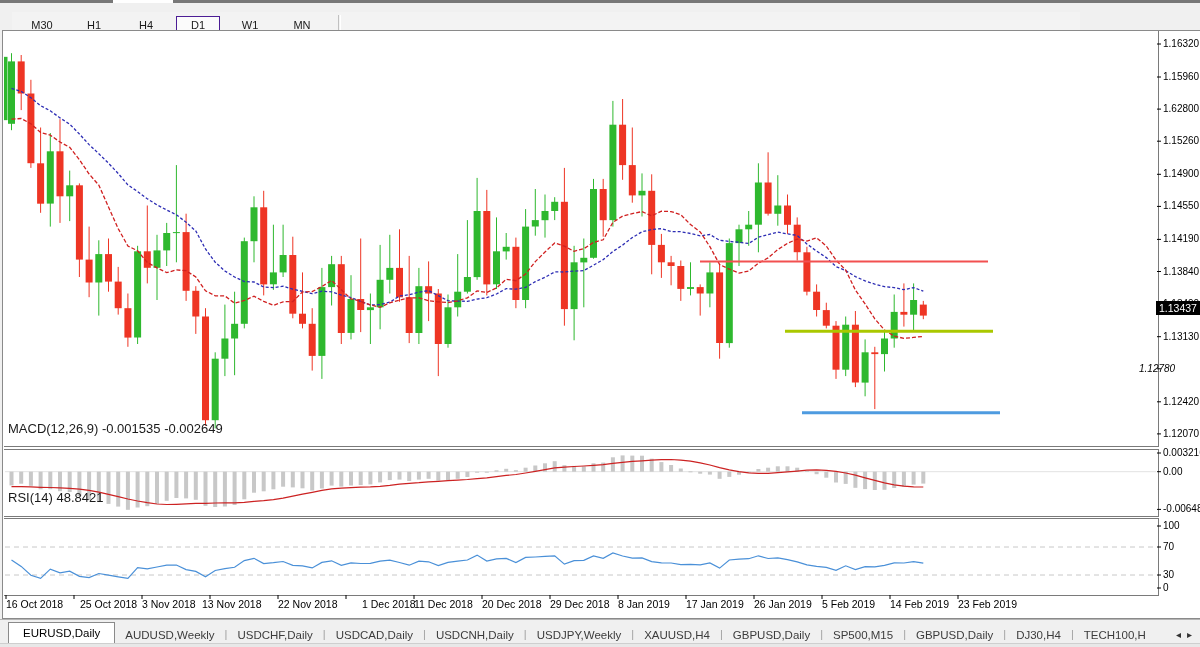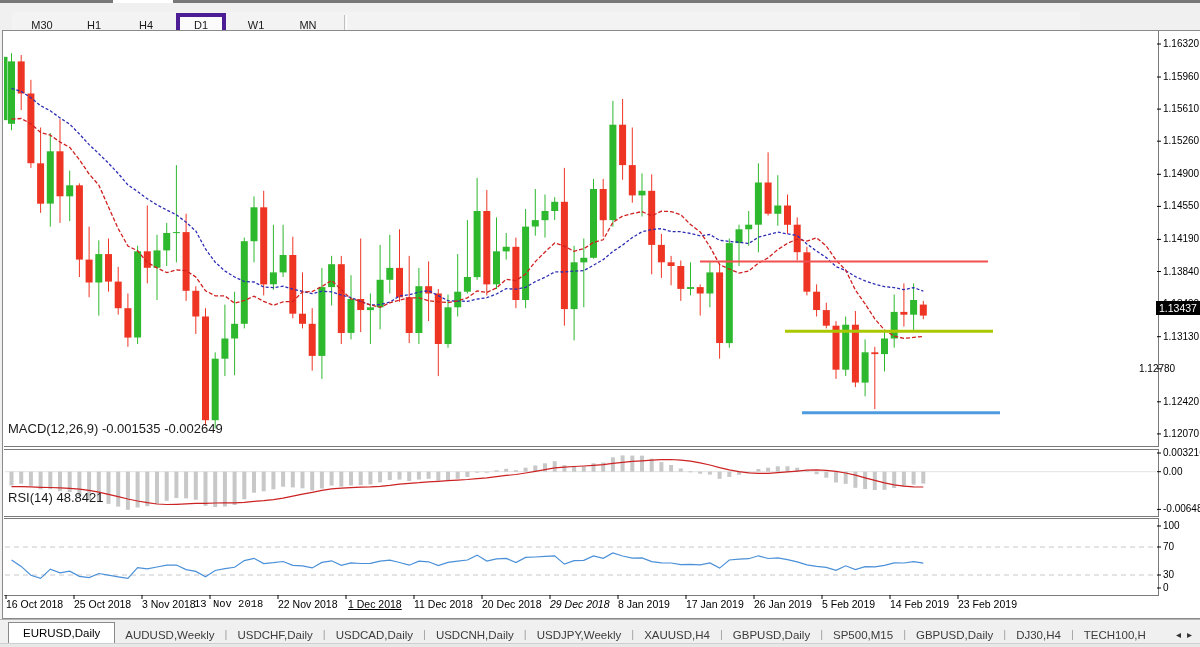--- a/index.html
+++ b/index.html
@@ -6,21 +6,21 @@
     font-family:"Liberation Sans",sans-serif;background:#f0f0f0;position:relative;}
   #app{position:absolute;inset:0;}
   
   #top-strip{position:absolute;left:0;top:0;width:1200px;height:3px;background:#787878;}
   #top-strip .gap{position:absolute;left:113px;top:0;width:60px;height:3px;background:#fff;}
   
   #tf-toolbar{position:absolute;left:0;top:12px;width:1068px;height:26px;background:#f3f3f3;
     border-bottom:1px solid #c8c8c8;display:flex;align-items:center;margin-left:12px;}
   .tf-btn{min-width:30px;padding:2px 6px;margin-left:8px;text-align:center;font-size:11px;
     color:#1a1a1a;border:1px solid transparent;background:transparent;cursor:default;}
-  .tf-btn.active{background:#fbfbfb;border:4px solid #4c1d95;}
+  .tf-btn.active{background:#fbfbfb;border:1px solid #4c1d95;}
   .tf-sep{width:1px;height:20px;margin-left:14px;border-left:1px solid #c0c0c0;border-right:1px solid #ffffff;}
   
   #chart-window{position:absolute;left:2px;top:30px;width:1197px;height:587px;background:#ffffff;
     border:1px solid #8a8a8a;}
   .pane{position:absolute;left:1px;background:#fff;border-bottom:1px solid #7a7a7a;border-right:1px solid #7a7a7a;}
   #pane-main{top:0;width:1154px;height:415px;}
   #pane-macd{top:418px;width:1154px;height:66px;border-top:1px solid #7a7a7a;}
   #pane-rsi{top:487px;width:1154px;height:76px;border-top:1px solid #7a7a7a;}
   #chart-title{position:absolute;left:10px;top:4px;font-size:12px;font-weight:bold;color:#1a1a1a;z-index:5;}
   #chart-title .dd{font-size:9px;margin-right:6px;}
@@ -403,50 +403,50 @@
       <line x1="686" y1="595" x2="686" y2="599" stroke="#000"></line>
       <line x1="754" y1="595" x2="754" y2="599" stroke="#000"></line>
       <line x1="822" y1="595" x2="822" y2="599" stroke="#000"></line>
       <line x1="890" y1="595" x2="890" y2="599" stroke="#000"></line>
       <line x1="958" y1="595" x2="958" y2="599" stroke="#000"></line>
     </svg>
 
   <div id="price-axis">
       <div class="ax-label" style="left: 1163px; top: 38px;">1.16320</div>
       <div class="ax-label" style="left: 1163px; top: 71px;">1.15960</div>
-      <div class="ax-label" style="left: 1163px; top: 103px;">1.15610</div>
+      <div class="ax-label" style="left: 1163px; top: 103px;">1.62800</div>
       <div class="ax-label" style="left: 1163px; top: 135px;">1.15260</div>
       <div class="ax-label" style="left: 1163px; top: 168px;">1.14900</div>
       <div class="ax-label" style="left: 1163px; top: 200px;">1.14550</div>
       <div class="ax-label" style="left: 1163px; top: 233px;">1.14190</div>
       <div class="ax-label" style="left: 1163px; top: 266px; text-align: right;">1.13840</div>
       <div class="ax-label" style="left: 1163px; top: 298px;">1.13490</div>
       <div class="ax-label" style="left: 1163px; top: 331px;">1.13130</div>
-      <div class="ax-label" style="left: 1139px; top: 363px;">1.12780</div>
+      <div class="ax-label" style="left: 1139px; top: 363px; font-style: italic;">1.12780</div>
       <div class="ax-label" style="left: 1163px; top: 396px;">1.12420</div>
       <div class="ax-label" style="left: 1163px; top: 428px;">1.12070</div>
       <div class="ax-label" style="left: 1163px; top: 447px;">0.003216</div>
       <div class="ax-label" style="left: 1163px; top: 466px;">0.00</div>
       <div class="ax-label" style="left: 1163px; top: 503px;">-0.006485</div>
       <div class="ax-label" style="left: 1163px; top: 520px;">100</div>
       <div class="ax-label" style="left: 1163px; top: 541px; text-align: right;">70</div>
       <div class="ax-label" style="left: 1163px; top: 569px;">30</div>
       <div class="ax-label" style="left: 1163px; top: 582px;">0</div>
     </div>
   <div id="price-tag" style="top: 301px;">1.13437</div>
   <div id="date-axis">
       <div class="date-label" style="left: 6px;">16 Oct 2018</div>
-      <div class="date-label" style="left: 74px; text-align: center;">25 Oct 2018</div>
+      <div class="date-label" style="left: 80px; text-align: center;">25 Oct 2018</div>
       <div class="date-label" style="left: 142px;">3 Nov 2018</div>
-      <div class="date-label" style="left: 194px; font-family: Liberation Mono, monospace;">13 Nov 2018</div>
+      <div class="date-label" style="left: 202px;">13 Nov 2018</div>
       <div class="date-label" style="left: 278px;">22 Nov 2018</div>
-      <div class="date-label" style="left: 348px; text-decoration: underline;">1 Dec 2018</div>
+      <div class="date-label" style="left: 362px;">1 Dec 2018</div>
       <div class="date-label" style="left: 414px;">11 Dec 2018</div>
       <div class="date-label" style="left: 482px;">20 Dec 2018</div>
-      <div class="date-label" style="left: 550px; font-style: italic;">29 Dec 2018</div>
+      <div class="date-label" style="left: 550px;">29 Dec 2018</div>
       <div class="date-label" style="left: 618px;">8 Jan 2019</div>
       <div class="date-label" style="left: 686px;">17 Jan 2019</div>
       <div class="date-label" style="left: 754px;">26 Jan 2019</div>
       <div class="date-label" style="left: 794px; margin-left: 28px;">5 Feb 2019</div>
       <div class="date-label" style="left: 890px;">14 Feb 2019</div>
       <div class="date-label" style="left: 958px;">23 Feb 2019</div>
     </div>
 
   <div id="tab-bar">
       <div class="tab active">EURUSD,Daily</div>

